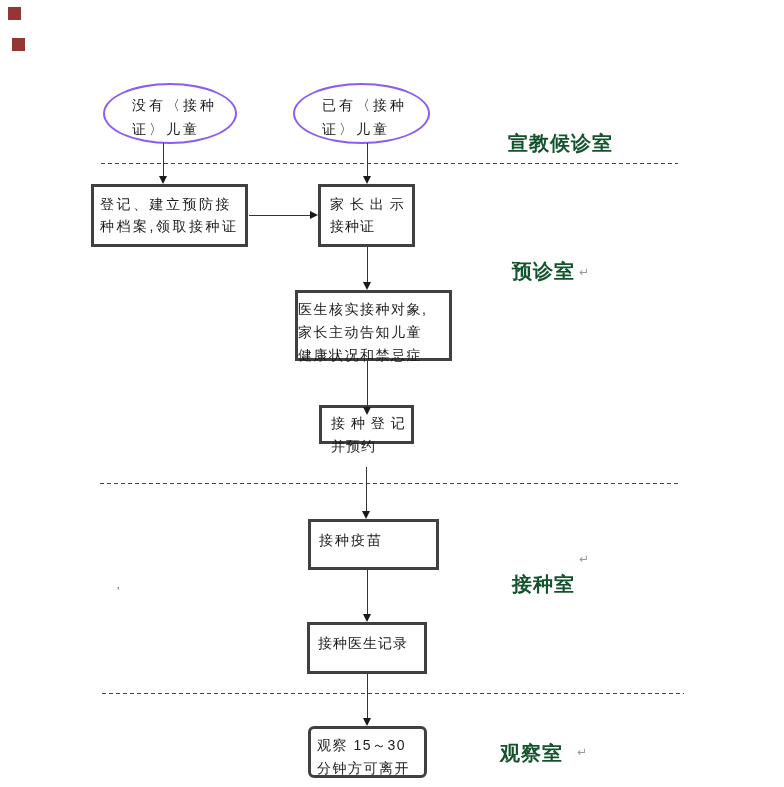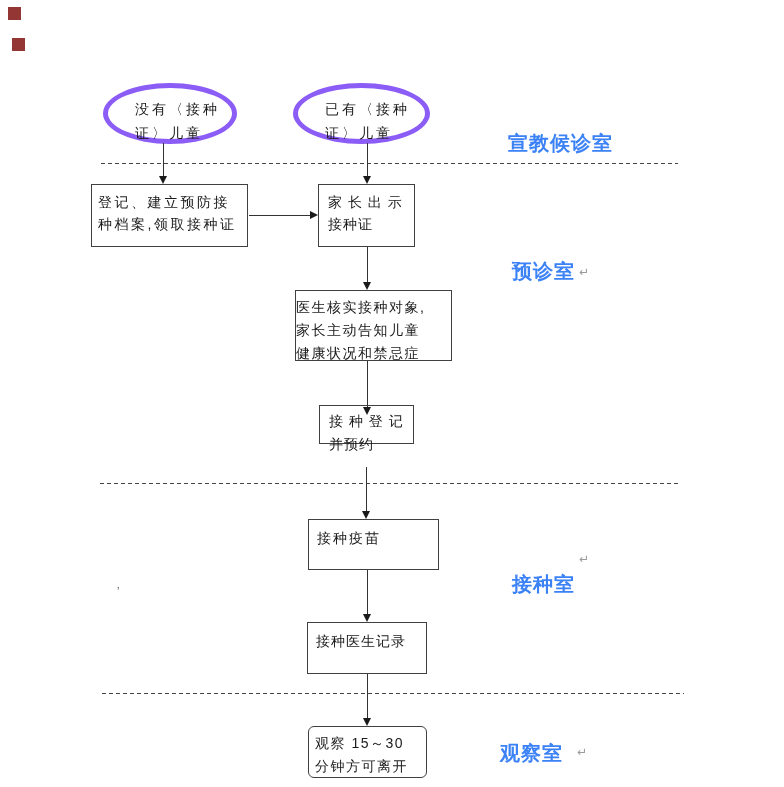--- a/index.html
+++ b/index.html
@@ -2,29 +2,29 @@
 <html><head>
 <meta charset="utf-8">
 <style>
   html,body{margin:0;padding:0;background:#fff;}
   .canvas{
     position:relative;width:784px;height:787px;background:#ffffff;overflow:hidden;
     font-family:"Liberation Sans","DejaVu Sans",sans-serif;color:#1a1a1a;
   }
   .node{position:absolute;box-sizing:border-box;white-space:pre-line;font-size:14px;}
   .ellipse{
-    border:5px solid #8b5cf6;border-radius:50%;
-    line-height:24px;letter-spacing:3px;
+    border:2px solid #8b5cf6;border-radius:50%;
+    line-height:24px;letter-spacing:3px;font-family:Liberation Mono, monospace;
   }
   .box{
-    border:1px solid #404040;background:#fff;
+    border:3px solid #404040;background:#fff;
     line-height:22px;letter-spacing:2px;
   }
   .zone-label{
-    position:absolute;font-size:20px;font-weight:bold;color:#3b82f6;
+    position:absolute;font-size:20px;font-weight:bold;color:#14532d;
     letter-spacing:1px;white-space:nowrap;
   }
   .vline{position:absolute;width:1px;background:#333;}
   .hline{position:absolute;height:1px;background:#333;}
   .dash{
     position:absolute;height:1px;
     background:repeating-linear-gradient(90deg,#444 0,#444 4px,transparent 4px,transparent 7px);
   }
   .arrow-down{
     position:absolute;width:0;height:0;

